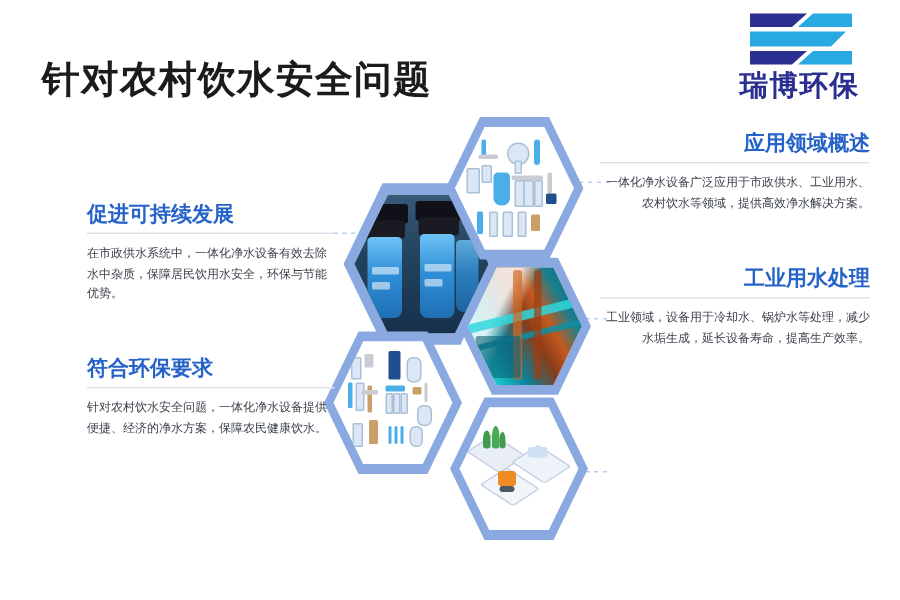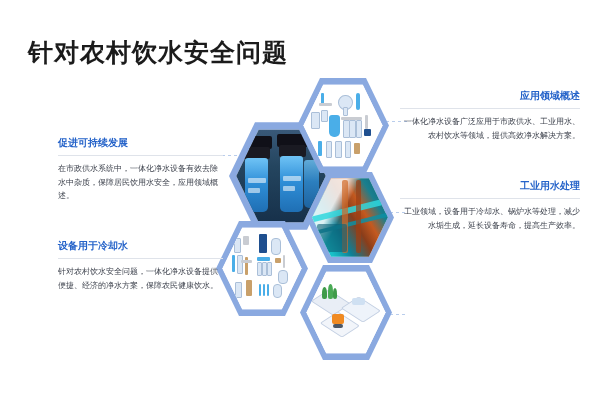--- a/index.html
+++ b/index.html
@@ -24,21 +24,21 @@
   #logo-mark{position:absolute;left:24px;top:2px;width:72px;height:36px;}
   #logo-text{
     position:absolute;left:0;top:38px;width:118px;text-align:center;
     font-size:19px;font-weight:700;color:#2b2f8f;letter-spacing:1px;
     white-space:nowrap;
   }
 
   
   .block{position:absolute;width:165px;}
   .block .bhead{
-    font-size:10px;font-weight:700;color:#2563c9;
+    font-size:14px;font-weight:700;color:#2563c9;
     line-height:15px;white-space:nowrap;
   }
   .block .bdiv{
     height:1px;background:#dfe3ea;margin:5px 0 6px 0;width:100%;
   }
   .block .bbody{
     font-size:8px;line-height:13.5px;color:#3a3f4a;
   }
   .block.right{text-align:right;}
   .block.right .bhead{text-align:right;}
@@ -104,20 +104,30 @@
   .iso{position:absolute;inset:0;background:#ffffff;}
   .isotile{position:absolute;transform:rotate(45deg) skew(-12deg,-12deg);border-radius:2px;}
 </style>
 </head>
 <body>
 
 <div id="slide">
 
   <div id="page-title">针对农村饮水安全问题</div>
 
+  <div id="logo">
+    <svg id="logo-mark" viewBox="0 0 72 36">
+      <path d="M2,1 L40,1 L30,10 L2,10 Z" fill="#2b2f8f"></path>
+      <path d="M44,1 L70,1 L70,10 L34,10 Z" fill="#29a9e1"></path>
+      <path d="M2,13 L66,13 L56,23 L2,23 Z" fill="#29a9e1"></path>
+      <path d="M2,26 L40,26 L30,35 L2,35 Z" fill="#2b2f8f"></path>
+      <path d="M44,26 L70,26 L70,35 L34,35 Z" fill="#29a9e1"></path>
+    </svg>
+    <div id="logo-text">瑞博环保</div>
+  </div>
 
   <div class="conn" id="conn-1"></div>
   <div class="conn" id="conn-2"></div>
   <div class="conn" id="conn-3"></div>
   <div class="conn" id="conn-4"></div>
   <div class="conn" id="conn-5"></div>
 
   <div class="hex" id="hex-center">
     <div class="hex-in">
       <div class="filter-scene">
@@ -214,25 +224,25 @@
         <div class="ic ic-cy" style="left:56%;top:68%;width:3%;height:14%;"></div>
         <div class="ic ic-lt" style="left:64%;top:68%;width:9%;height:14%;border-radius:4px;"></div>
         <div class="ic ic-lt" style="left:16%;top:66%;width:6%;height:16%;"></div>
       </div>
     </div>
   </div>
 
   <div class="block" id="blk-municipal">
     <div class="bhead">促进可持续发展</div>
     <div class="bdiv"></div>
-    <div class="bbody">在市政供水系统中，一体化净水设备有效去除水中杂质，保障居民饮用水安全，应用领域概述。</div>
+    <div class="bbody">在市政供水系统中，一体化净水设备有效去除水中杂质，保障居民饮用水安全，环保与节能优势。</div>
   </div>
 
   <div class="block" id="blk-rural">
-    <div class="bhead">设备用于冷却水</div>
+    <div class="bhead">符合环保要求</div>
     <div class="bdiv"></div>
     <div class="bbody">针对农村饮水安全问题，一体化净水设备提供便捷、经济的净水方案，保障农民健康饮水。</div>
   </div>
 
   <div class="block right" id="blk-overview">
     <div class="bhead">应用领域概述</div>
     <div class="bdiv"></div>
     <div class="bbody">一体化净水设备广泛应用于市政供水、工业用水、农村饮水等领域，提供高效净水解决方案。</div>
   </div>
 

